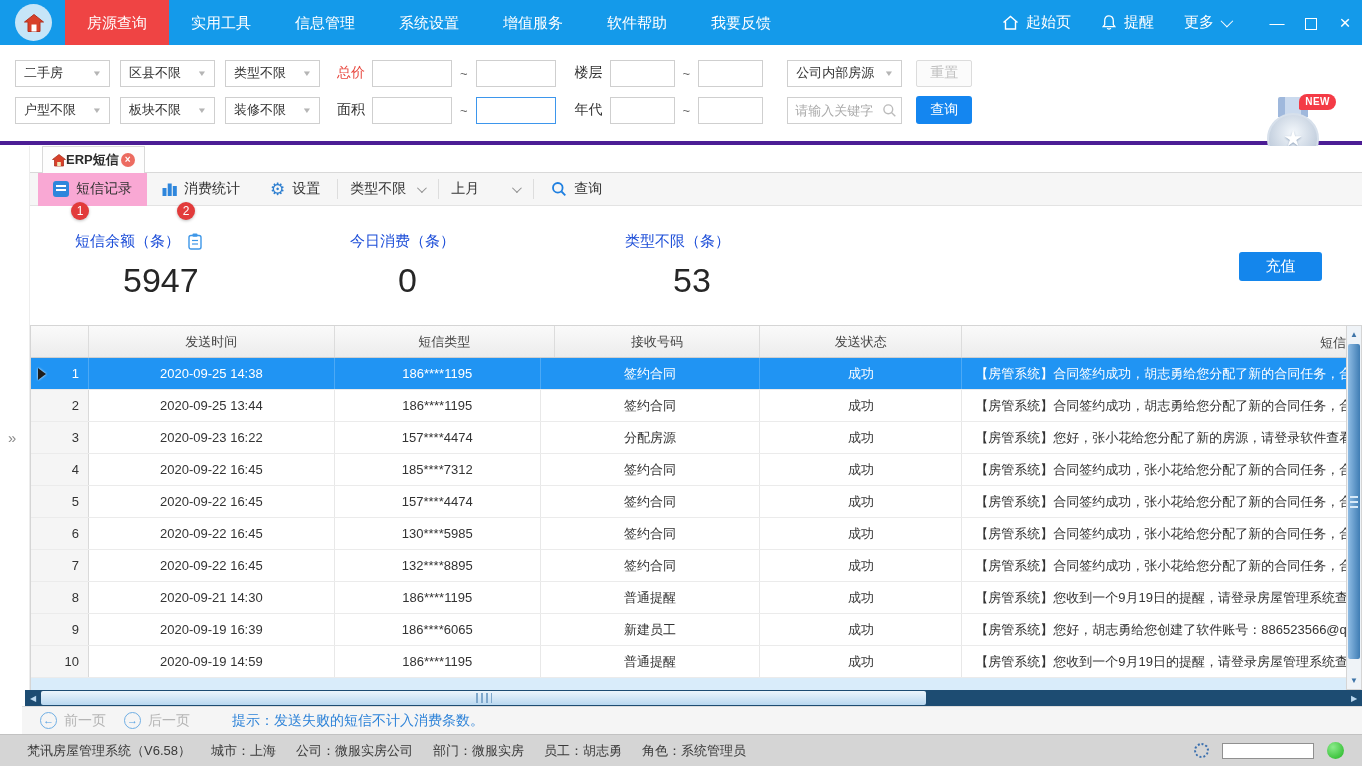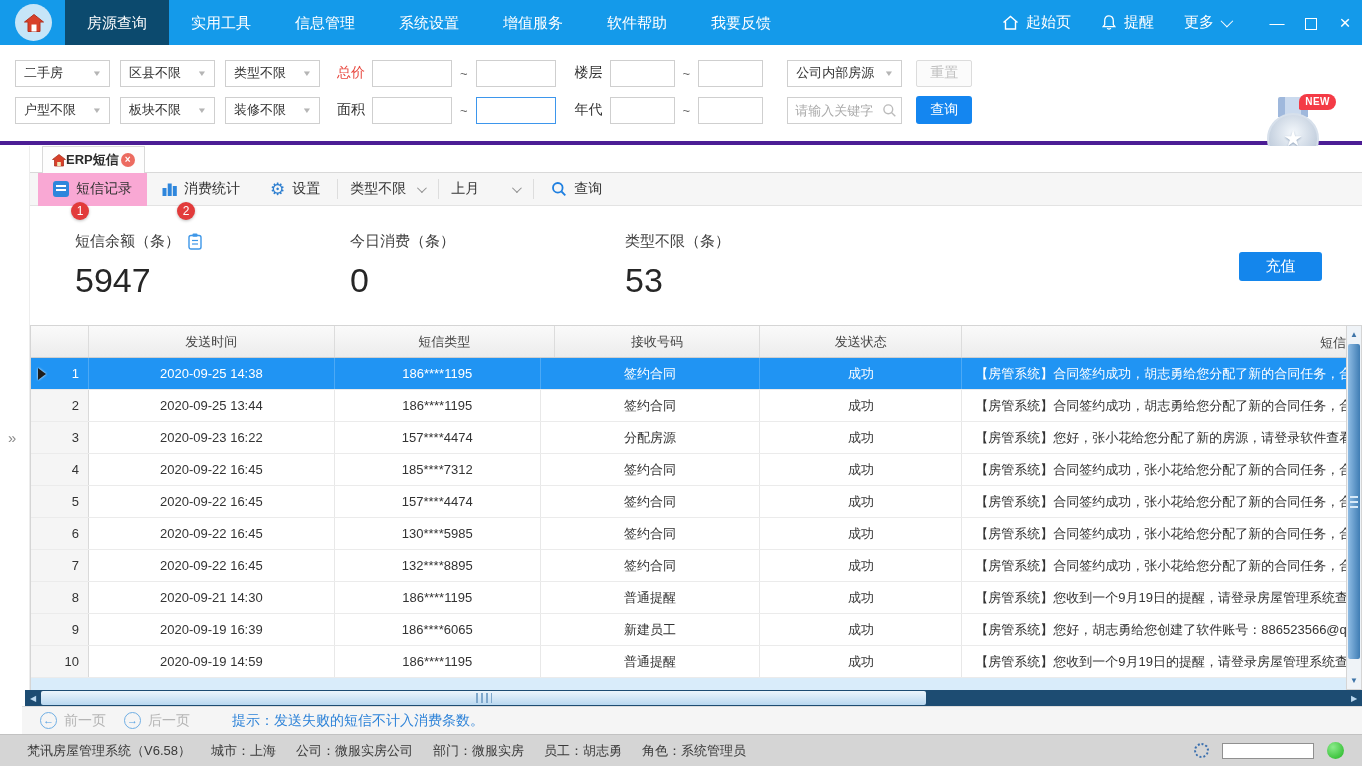--- a/index.html
+++ b/index.html
@@ -5,21 +5,21 @@
   * { margin:0; padding:0; box-sizing:border-box; }
   html,body { background:#888; }
   body { font-family:"Liberation Sans","DejaVu Sans",sans-serif; }
   .screen { position:relative; width:1362px; height:766px; background:#fff; overflow:hidden; font-size:13px; color:#333; }
 
   
   .topbar { position:absolute; top:0; left:0; width:1362px; height:45px; background:#149AEA; display:flex; align-items:center; }
   .logo { width:37px; height:37px; border-radius:50%; background:#C6E5F8; margin:0 13px 0 15px; display:flex; align-items:center; justify-content:center; flex:none; }
   .menu { display:flex; height:45px; }
   .menu-item { padding:0 22px; line-height:45px; font-size:15px; color:#fff; white-space:nowrap; cursor:default; }
-  .menu-item.active { background:#0c4a6e; }
+  .menu-item.active { background:#ef4444; }
   .topbar-right { margin-left:auto; display:flex; align-items:center; color:#fff; font-size:15px; }
   .tb-btn { display:flex; align-items:center; gap:7px; margin-right:30px; }
   .vee { display:inline-block; width:9px; height:9px; border-right:1.5px solid #fff; border-bottom:1.5px solid #fff; transform:rotate(45deg) translateY(-2px); }
   .win-btn { width:34px; text-align:center; font-size:15px; line-height:45px; }
   .max-box { display:inline-block; width:12px; height:12px; border:1.5px solid #fff; vertical-align:middle; }
 
   
   .filters { position:absolute; top:45px; left:0; width:1362px; height:100px; background:#fff; border-bottom:4px solid #4c1d95; }
   .f-row { position:absolute; left:15px; display:flex; align-items:center; height:28px; }
   .f-row1 { top:14px; } .f-row2 { top:51px; }
@@ -68,22 +68,22 @@
   .tool-select { display:flex; align-items:center; justify-content:space-between; width:96px; padding:0 12px 0 10px; font-size:14px; color:#333; height:33px; }
   .tool-vee { display:inline-block; width:7px; height:7px; border-right:1.3px solid #8F8F8F; border-bottom:1.3px solid #8F8F8F; transform:rotate(45deg) translateY(-2px); }
   .num-badge { position:absolute; width:18px; height:18px; border-radius:50%; background:#E23B3B; color:#fff; font-size:12px; line-height:18px; text-align:center; z-index:30; box-shadow:0 1px 3px rgba(0,0,0,.25); }
   .badge1 { left:71px; top:202px; }
   .badge2 { left:177px; top:202px; }
 
   
   .stats { position:absolute; top:206px; left:30px; width:1332px; height:119px; background:#fff; }
   .stat { position:absolute; top:26px; }
   .stat1 { left:45px; } .stat2 { left:320px; } .stat3 { left:595px; }
-  .s-label { font-size:15px; color:#404040; display:flex; align-items:center; gap:8px; }
-  .s-value { font-size:34px; color:#262626; margin-top:10px; }
+  .s-label { font-size:15px; color:#1d4ed8; display:flex; align-items:center; gap:8px; }
+  .s-value { font-size:34px; color:#262626; margin-top:10px;margin-left:48px; }
   .btn-recharge { position:absolute; top:46px; right:40px; width:83px; height:29px; background:#1486EC; border:none; color:#fff; font-size:15px; border-radius:3px; }
 
   
   .table { position:absolute; top:325px; left:30px; width:1316px; height:365px; border-top:1px solid #D5D5D5; border-left:1px solid #D5D5D5; overflow:hidden; background:#fff; }
   .thead { display:flex; height:32px; background:linear-gradient(#FAFAFA,#ECECEC); border-bottom:1px solid #CFCFCF; }
   .th { display:flex; align-items:center; justify-content:center; font-size:13px; color:#444; border-right:1px solid #DCDCDC; height:100%; }
   .th.w-content { position:relative; border-right:none; }
   .th.w-content span { position:absolute; left:calc(100% - 26px); top:8px; white-space:nowrap; }
   .tr { display:flex; height:32px; border-bottom:1px solid #EBEBEB; background:#fff; }
   .td { display:flex; align-items:center; justify-content:center; font-size:13px; color:#333; border-right:1px solid #E8E8E8; overflow:hidden; white-space:nowrap; height:100%; }

